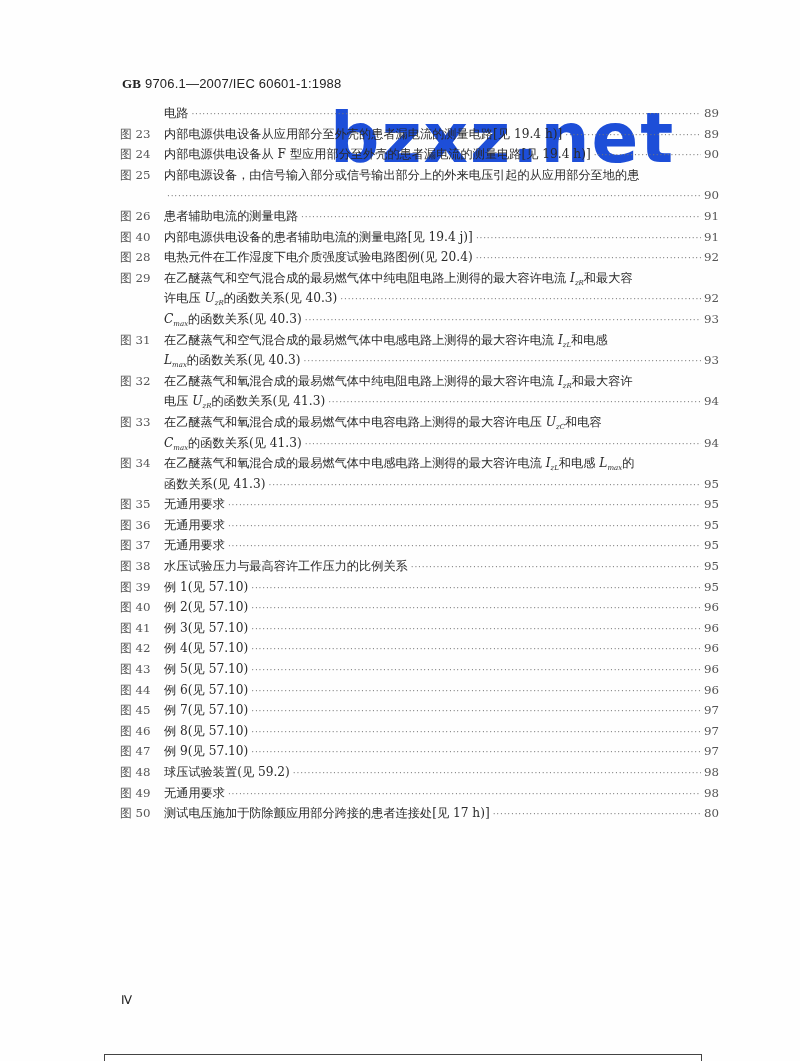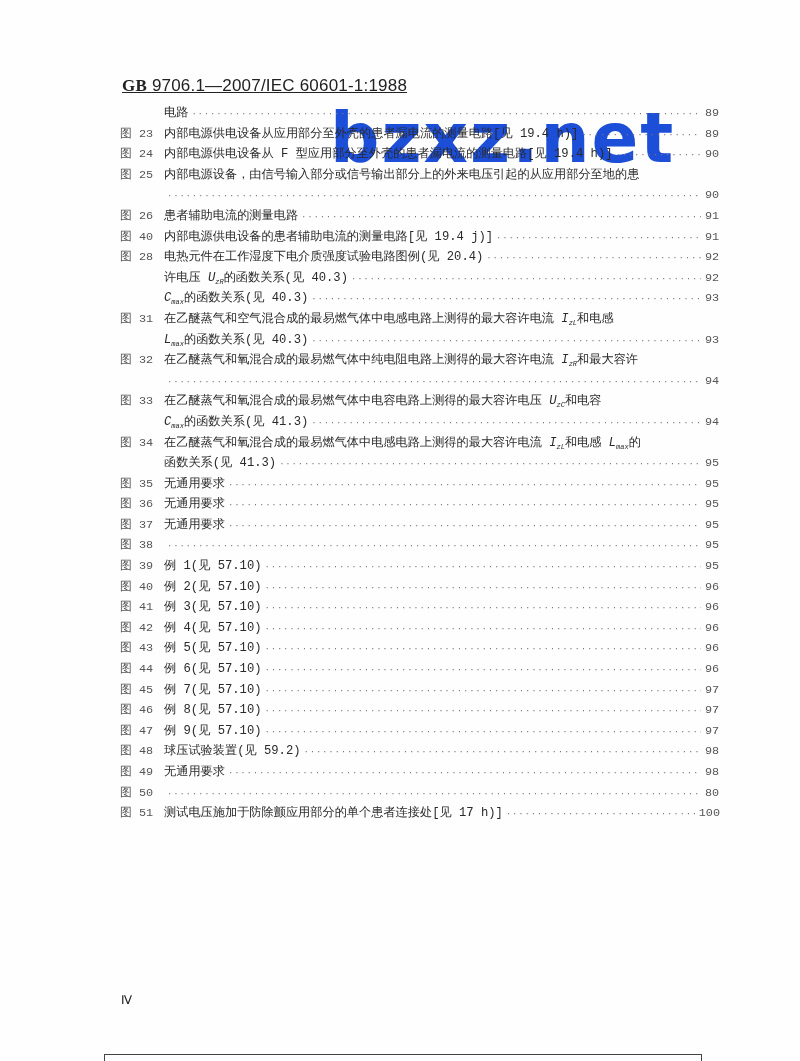--- a/index.html
+++ b/index.html
@@ -5,31 +5,31 @@
   html, body { margin: 0; padding: 0; }
   body {
     width: 800px; height: 1061px; background: #fefefe; position: relative; overflow: hidden;
     font-family: "DejaVu Serif", "Liberation Serif", serif; color: #2a2a2a;
   }
   .watermark {
     position: absolute; left: 330px; top: 98px; font-family: "DejaVu Sans", sans-serif;
     font-size: 69px; font-weight: bold; color: #1d4ed8; letter-spacing: 2px; z-index: 0;
   }
   .header {
-    position: absolute; left: 122px; top: 76px; font-size: 17px; font-family: "Liberation Sans", sans-serif;
-    color: #222; letter-spacing: 0.2px; text-decoration: underline;
+    position: absolute; left: 122px; top: 76px; font-size: 13px; font-family: "Liberation Sans", sans-serif;
+    color: #222; letter-spacing: 0.2px;
   }
   .header b { font-family: "Liberation Serif", serif; font-weight: bold; }
-  .toc { position: absolute; left: 120px; top: 103px; width: 600px; z-index: 1; font-family: Liberation Mono, monospace; }
+  .toc { position: absolute; left: 120px; top: 103px; width: 600px; z-index: 1; }
   .row { display: flex; align-items: baseline; height: 20.6px; font-size: 12.2px; line-height: 20.6px; }
   .label { width: 44px; flex: none; color: #555; font-size: 11.8px; }
   .text { flex: none; white-space: nowrap; }
   .leader { flex: 1 1 auto; overflow: hidden; white-space: nowrap; color: #777; margin: 0 3px; font-size: 9px; letter-spacing: 0.8px; }
   .leader::before { content: "························································································································································································"; }
-  .page { flex: none; color: #555; font-size: 11.8px; min-width: 16px; text-align: center; }
+  .page { flex: none; color: #555; font-size: 11.8px; min-width: 16px; text-align: left; }
   .cont .label { visibility: hidden; }
   .ital { font-style: italic; }
   sub { font-size: 7px; font-style: italic; }
   .folio { position: absolute; left: 121px; top: 993px; font-size: 12px; font-family: "Liberation Serif", serif; color: #222; }
   .bottom-box {
     position: absolute; left: 104px; top: 1054px; width: 596px; height: 20px;
     border: 1.5px solid #444; border-bottom: none; background: #fff;
   }
 </style>
 </head>
@@ -81,20 +81,24 @@
       <span class="text"><span>内部电源供电设备的患者辅助电流的测量电路[见 19.4 j)]</span></span>
       <span class="leader"></span>
       <span class="page">91</span>
     </div>
     <div class="row">
       <span class="label">图 28</span>
       <span class="text"><span>电热元件在工作湿度下电介质强度试验电路图例(见 20.4)</span></span>
       <span class="leader"></span>
       <span class="page">92</span>
     </div>
+    <div class="row">
+      <span class="label">图 29</span>
+      <span class="text"><span>在乙醚蒸气和空气混合成的最易燃气体中纯电阻电路上测得的最大容许电流 <span class="ital">I</span></span><sub>zR</sub><span>和最大容</span></span>
+    </div>
     <div class="row cont">
       <span class="label"></span>
       <span class="text"><span>许电压 <span class="ital">U</span></span><sub>zR</sub><span>的函数关系(见 40.3)</span></span>
       <span class="leader"></span>
       <span class="page">92</span>
     </div>
     <div class="row cont">
       <span class="label"></span>
       <span class="text"><span><span class="ital">C</span></span><sub>max</sub><span>的函数关系(见 40.3)</span></span>
       <span class="leader"></span>
@@ -109,20 +113,21 @@
       <span class="text"><span><span class="ital">L</span></span><sub>max</sub><span>的函数关系(见 40.3)</span></span>
       <span class="leader"></span>
       <span class="page">93</span>
     </div>
     <div class="row">
       <span class="label">图 32</span>
       <span class="text"><span>在乙醚蒸气和氧混合成的最易燃气体中纯电阻电路上测得的最大容许电流 <span class="ital">I</span></span><sub>zR</sub><span>和最大容许</span></span>
     </div>
     <div class="row cont">
       <span class="label"></span>
+      <span class="text"><span>电压 <span class="ital">U</span></span><sub>zR</sub><span>的函数关系(见 41.3)</span></span>
       <span class="leader"></span>
       <span class="page">94</span>
     </div>
     <div class="row">
       <span class="label">图 33</span>
       <span class="text"><span>在乙醚蒸气和氧混合成的最易燃气体中电容电路上测得的最大容许电压 <span class="ital">U</span></span><sub>zC</sub><span>和电容</span></span>
     </div>
     <div class="row cont">
       <span class="label"></span>
       <span class="text"><span><span class="ital">C</span></span><sub>max</sub><span>的函数关系(见 41.3)</span></span>
@@ -152,20 +157,21 @@
       <span class="page">95</span>
     </div>
     <div class="row">
       <span class="label">图 37</span>
       <span class="text"><span>无通用要求</span></span>
       <span class="leader"></span>
       <span class="page">95</span>
     </div>
     <div class="row">
       <span class="label">图 38</span>
+      <span class="text"><span>水压试验压力与最高容许工作压力的比例关系</span></span>
       <span class="leader"></span>
       <span class="page">95</span>
     </div>
     <div class="row">
       <span class="label">图 39</span>
       <span class="text"><span>例 1(见 57.10)</span></span>
       <span class="leader"></span>
       <span class="page">95</span>
     </div>
     <div class="row">
@@ -223,26 +229,21 @@
       <span class="page">98</span>
     </div>
     <div class="row">
       <span class="label">图 49</span>
       <span class="text"><span>无通用要求</span></span>
       <span class="leader"></span>
       <span class="page">98</span>
     </div>
     <div class="row">
       <span class="label">图 50</span>
+      <span class="text"><span>测试电压施加于防除颤应用部分跨接的患者连接处[见 17 h)]</span></span>
       <span class="leader"></span>
       <span class="page">80</span>
     </div>
-    <div class="row">
-      <span class="label">图 51</span>
-      <span class="text"><span>测试电压施加于防除颤应用部分的单个患者连接处[见 17 h)]</span></span>
-      <span class="leader"></span>
-      <span class="page">100</span>
-    </div>
   </div>
 
 <div class="folio">Ⅳ</div>
 
 <div class="bottom-box"></div>
 
 </body></html>

